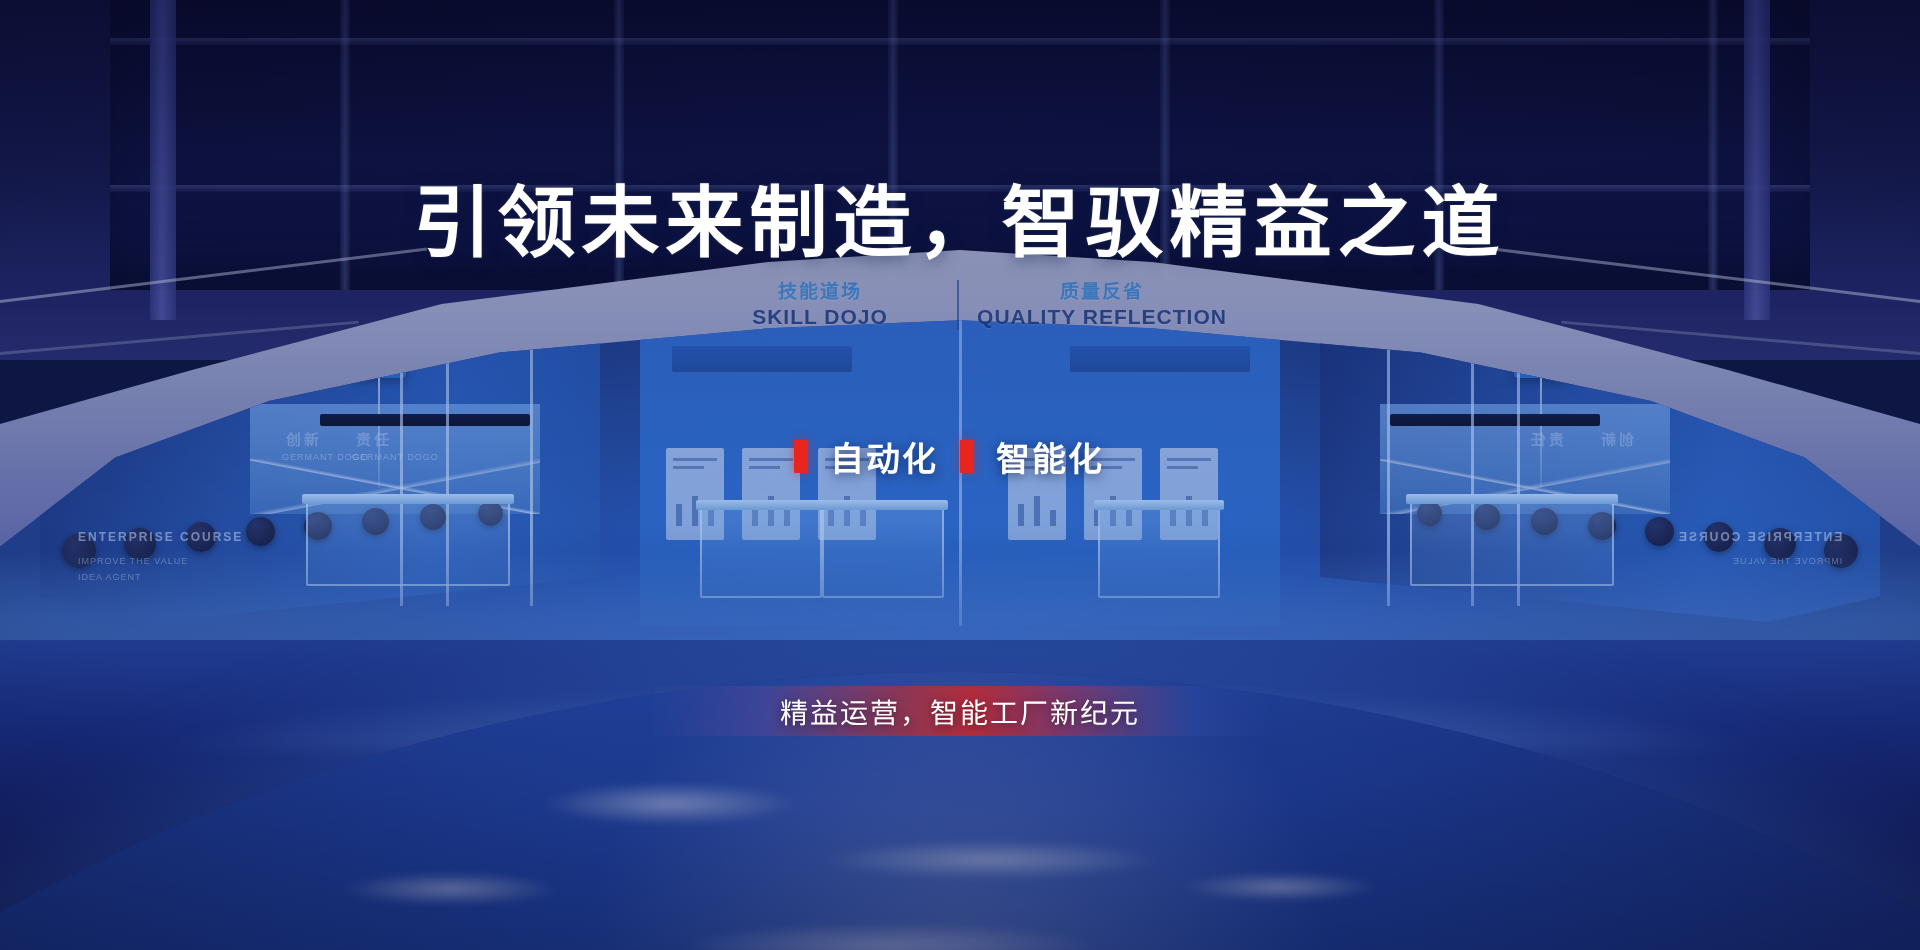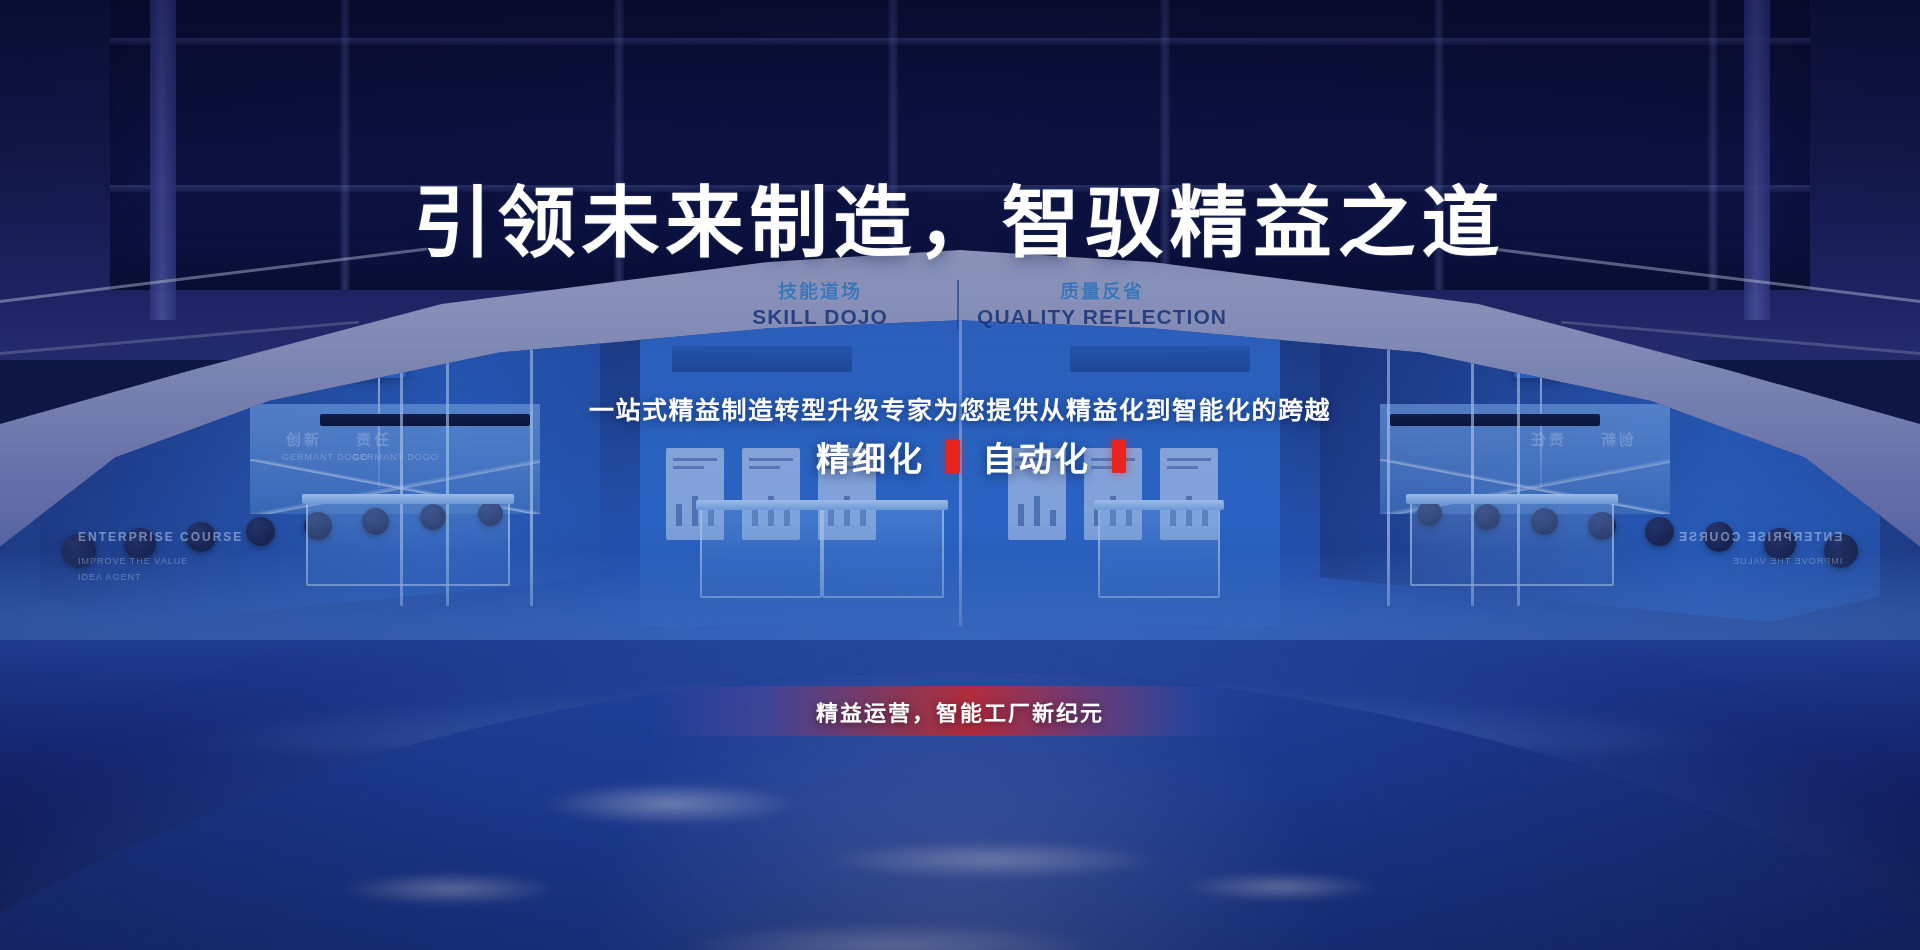--- a/index.html
+++ b/index.html
@@ -250,22 +250,22 @@
       rgba(52,82,175,.05) 0%,
       rgba(92,70,150,.45) 18%,
       rgba(170,48,62,.80) 42%,
       rgba(196,40,48,.88) 52%,
       rgba(150,52,95,.62) 70%,
       rgba(60,86,180,.20) 88%,
       rgba(52,82,175,.04) 100%);
   }
   .ribbon-text{
     color:#ffffff;
-    font-size:22px;
-    font-weight:700;
+    font-size:28px;
+    font-weight:400;
     letter-spacing:2px;
     text-shadow:0 2px 8px rgba(40,10,20,.6);
     white-space:nowrap;
   }
 
   
   .sign{
     position:absolute;text-align:center;color:#2a4d96;opacity:.85;
     text-shadow:0 1px 2px rgba(255,255,255,.18);
   }
@@ -456,29 +456,28 @@
     </div>
 
     <div class="bluewash"></div>
     <div class="vignette"></div>
   </div>
 
   <div class="content">
 
     <h1 class="hero-title">引领未来制造，智驭精益之道</h1>
 
-    <p class="hero-sub">一站式精益制造转型升级专家为您提供从精益化到智能化的跨越</p>
 
     <div class="keywords">
-      <span class="kw">精细化</span>
       <span class="kw-sep"></span>
       <span class="kw-sep"></span>
       <span class="kw">自动化</span>
       <span class="kw-sep"></span>
       <span class="kw-sep"></span>
+      <span class="kw">智能化</span>
     </div>
 
     <div class="ribbon">
       <span class="ribbon-text">精益运营，智能工厂新纪元</span>
     </div>
 
   </div>
 </div>
 
 </body></html>

